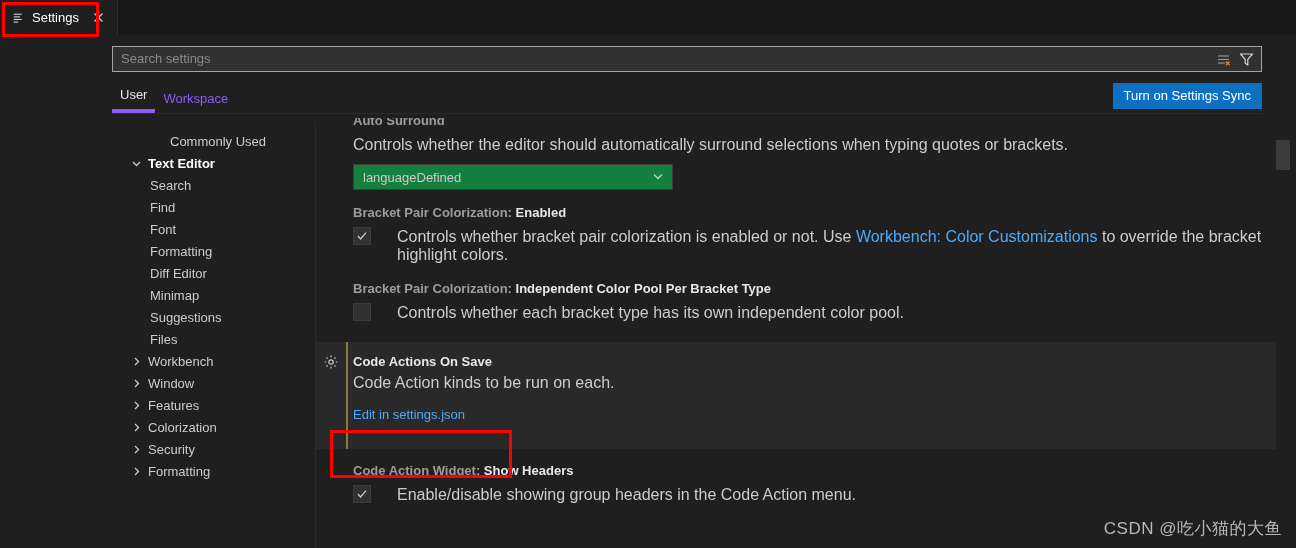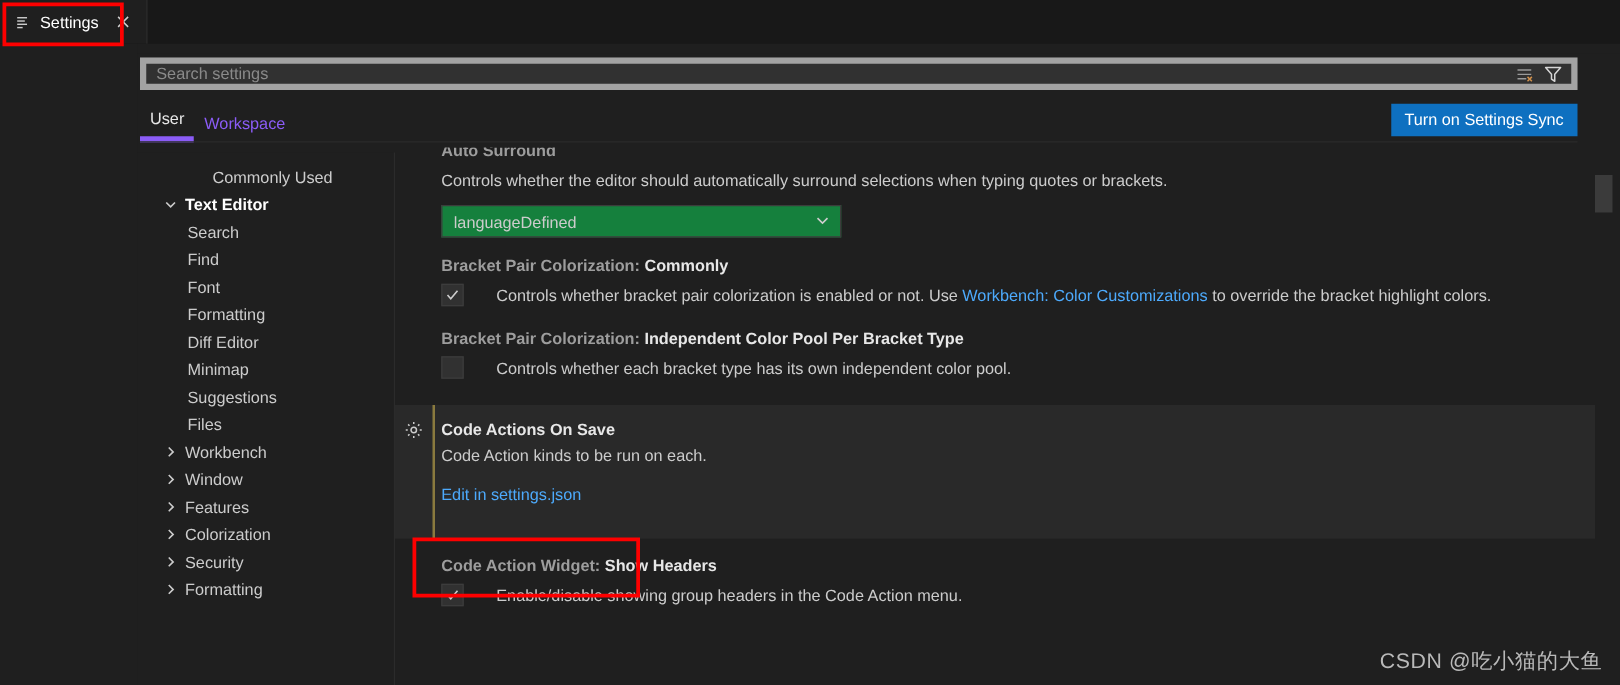--- a/index.html
+++ b/index.html
@@ -37,21 +37,21 @@
     background: #1f1f1f;
   }
   .below-tabs-strip {
     position: absolute; left: 110px; top: 35px; width: 1186px; height: 8px;
     background: #1f1f1f;
   }
 
   
   .search-wrap {
     position: absolute; left: 112px; top: 46px; width: 1150px; height: 26px;
-    background: #313131; border: 5px solid #a3a3a3;
+    background: #313131; border: 1px solid #a3a3a3;
     display: flex; align-items: center; padding: 0 4px 0 8px;
   }
   .search-input {
     flex: 1 1 auto; background: transparent; border: 0; outline: none;
     color: #cccccc; font-size: 13px; font-family: "Liberation Sans", sans-serif;
     height: 22px; line-height: 22px;
   }
   .search-input::placeholder { color: #8a8a8a; }
   .search-actions { display: flex; align-items: center; gap: 6px; padding-right: 2px; }
   .sicon { width: 17px; height: 17px; display: block; }
@@ -100,21 +100,21 @@
   .setting { position: relative; padding-left: 37px; }
   .setting.hovered { background: #292929; }
   .modified-bar {
     position: absolute; left: 30px; top: 0; bottom: 0; width: 2px; background: #8a7a3e;
   }
   .gear {
     position: absolute; left: 7px; top: 12px; width: 16px; height: 16px;
   }
   .s-title { font-size: 13px; color: #9d9d9d; font-weight: bold; line-height: 18px; }
   .s-title b { color: #e7e7e7; font-weight: bold; }
-  .s-desc { font-size: 13px; color: #cccccc; line-height: 18px; margin-top: 6px; }
+  .s-desc { font-size: 16px; color: #cccccc; line-height: 18px; margin-top: 6px; }
   .s-desc a, .link { color: #4daafc; text-decoration: none; }
   .checkrow { display: flex; align-items: flex-start; gap: 26px; margin-top: 6px; }
   .cbox {
     width: 18px; height: 18px; flex: 0 0 18px; background: #313131;
     border: 1px solid #3c3c3c; display: flex; align-items: center; justify-content: center;
     margin-top: -1px;
   }
   .cbox svg { display: block; }
   .selectbox {
     margin-top: 10px; width: 320px; height: 26px; background: #15803d;
@@ -300,21 +300,21 @@
         <span>
           <svg width="12" height="12" viewBox="0 0 12 12">
               <path d="M2 4.5 L6 8.5 L10 4.5" stroke="#cccccc" stroke-width="1.3" fill="none"></path>
             </svg>
         </span>
       </div>
     </div>
 
     <div class="setting" style="padding-bottom:16px;">
       <div class="s-title">
-        <span>Bracket Pair Colorization: </span><b>Commonly</b>
+        <span>Bracket Pair Colorization: </span><b>Enabled</b>
       </div>
       <div class="checkrow">
         <span class="cbox">
           <svg width="12" height="12" viewBox="0 0 12 12">
               <path d="M2 6 L4.6 9 L10 2.6" stroke="#cccccc" stroke-width="1.3" fill="none"></path>
             </svg>
         </span>
         <span class="s-desc" style="margin-top:0;"><span>Controls whether bracket pair colorization is enabled or not. Use </span><a class="link" href="#">Workbench: Color Customizations</a><span> to override the bracket highlight colors.</span></span>
       </div>
     </div>

